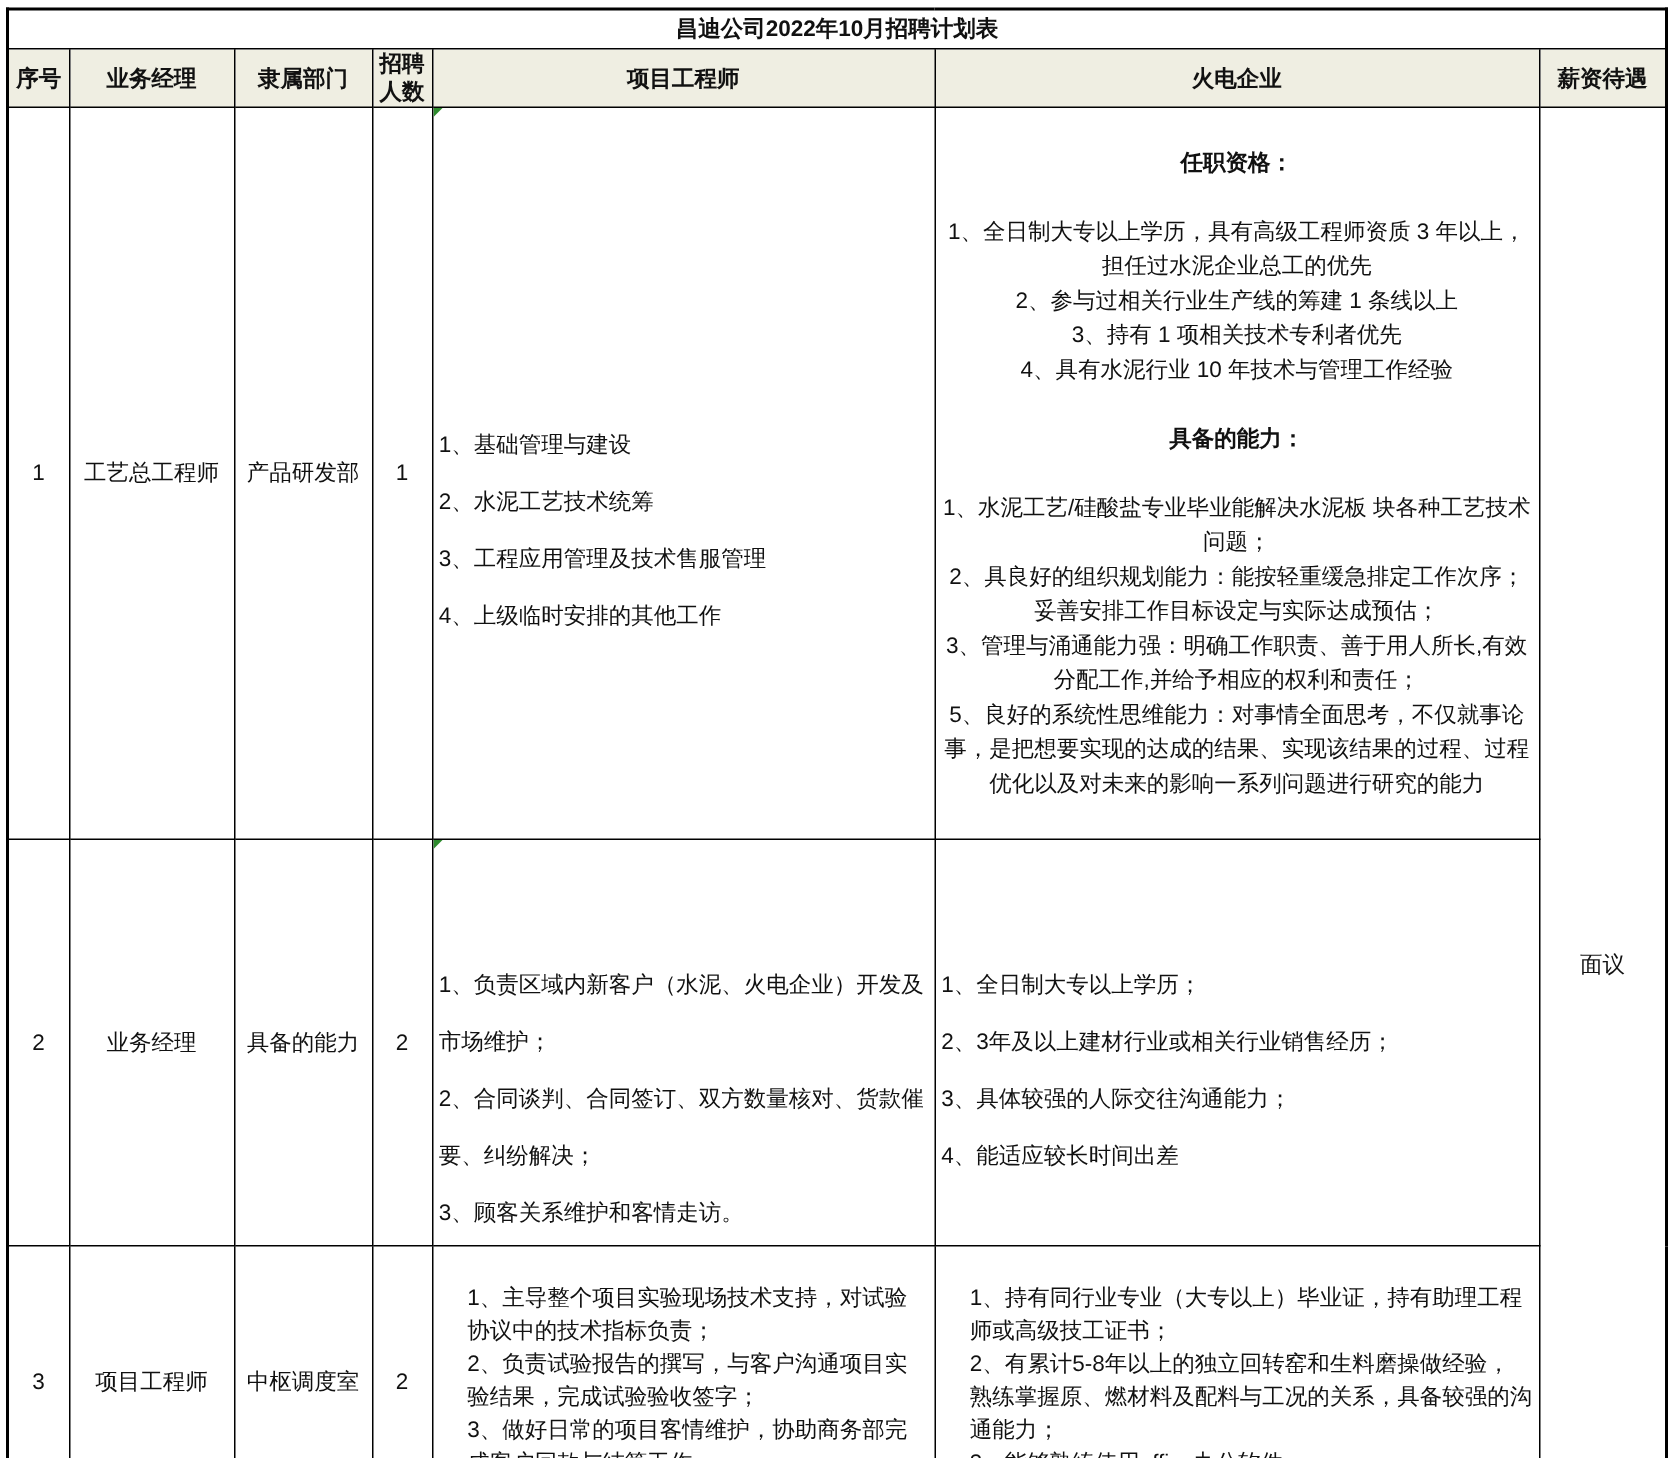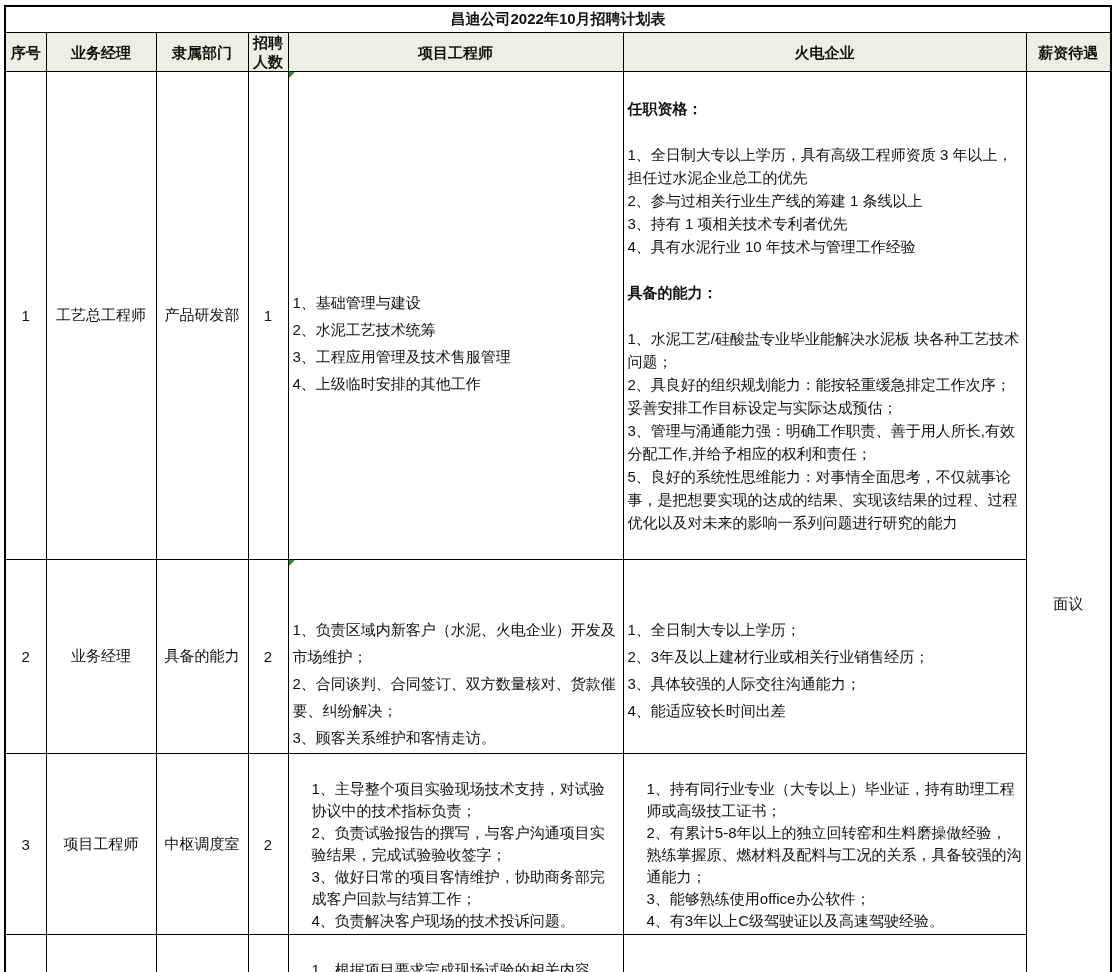--- a/index.html
+++ b/index.html
@@ -53,26 +53,27 @@
     font-size: 15px;
     padding: 0 2px;
   }
   td.text-cell {
     font-size: 15px;
     vertical-align: middle;
     padding: 2px 4px;
     white-space: pre-line;
     position: relative;
   }
-  td.lh27 { line-height: 27px; }
+  td.lh27 { line-height: 38px; }
   td.lh22 { line-height: 22px; padding-left: 23px; }
   td.req-top {
     vertical-align: top;
     line-height: 23px;
     white-space: pre-line;
+    text-align: center;
   }
   .req-heading {
     font-weight: bold;
     white-space: pre-line;
   }
   td.salary-cell {
     text-align: center;
     vertical-align: middle;
     font-size: 15px;
   }

